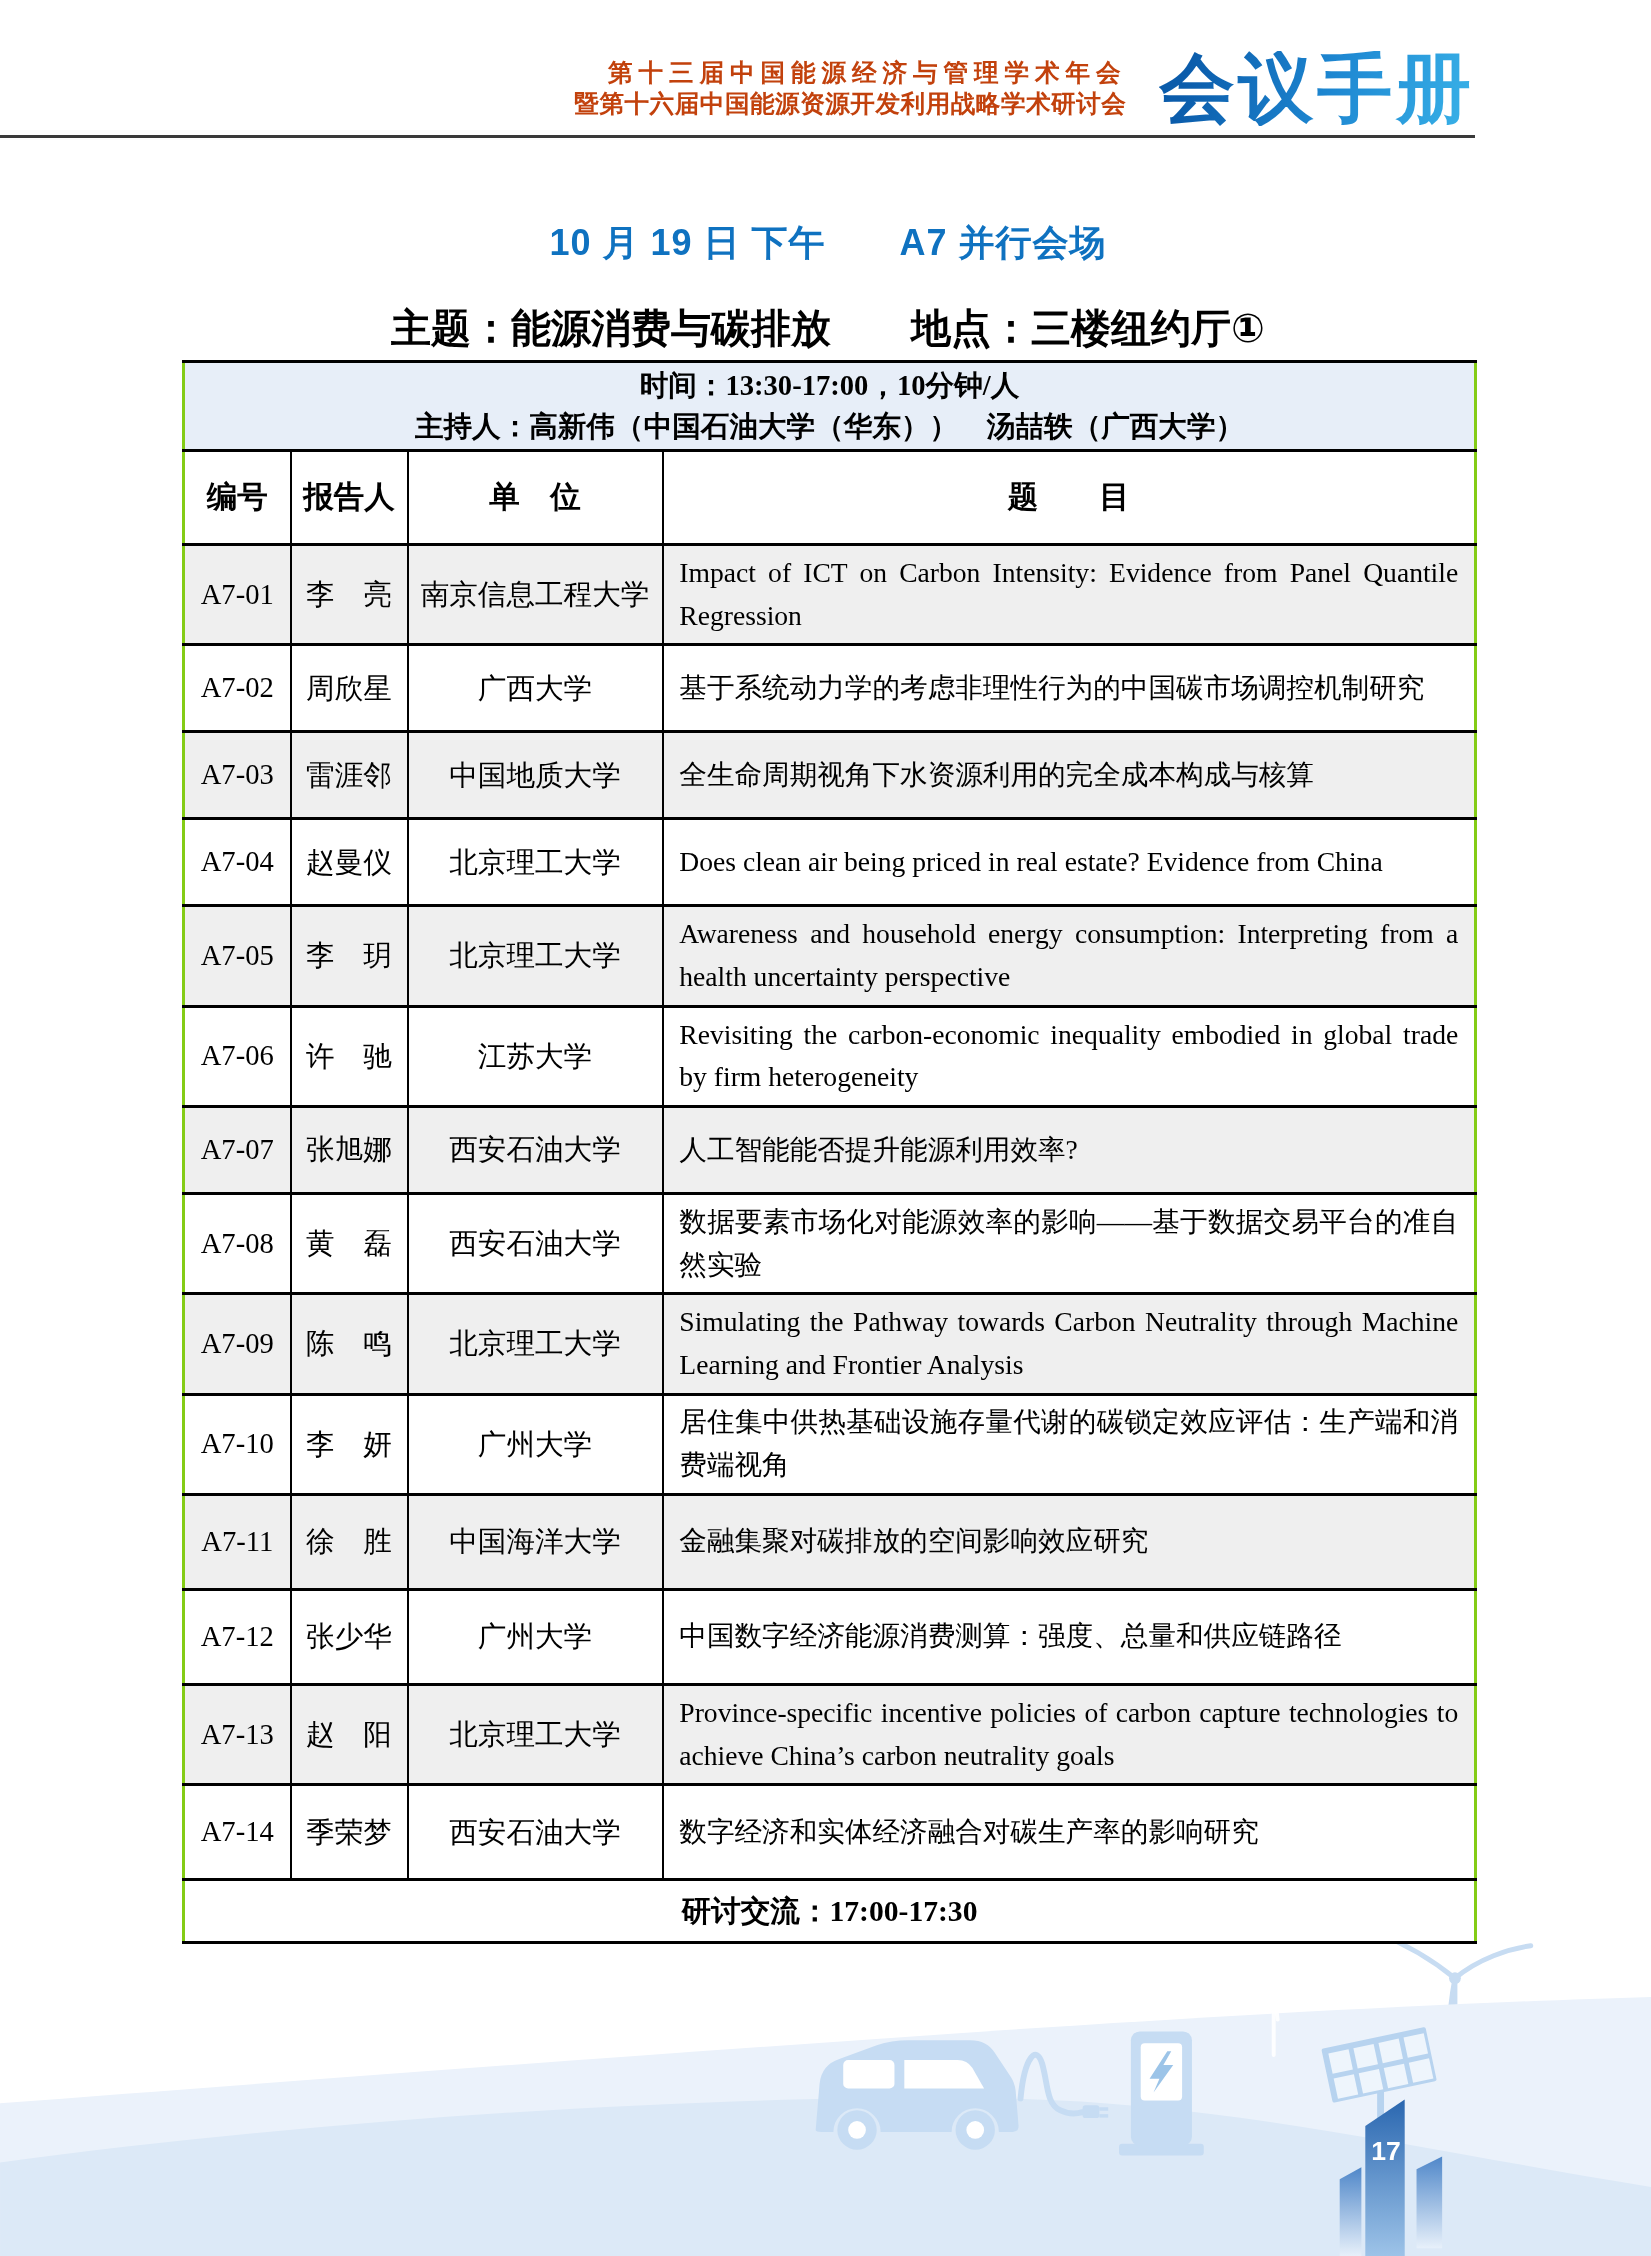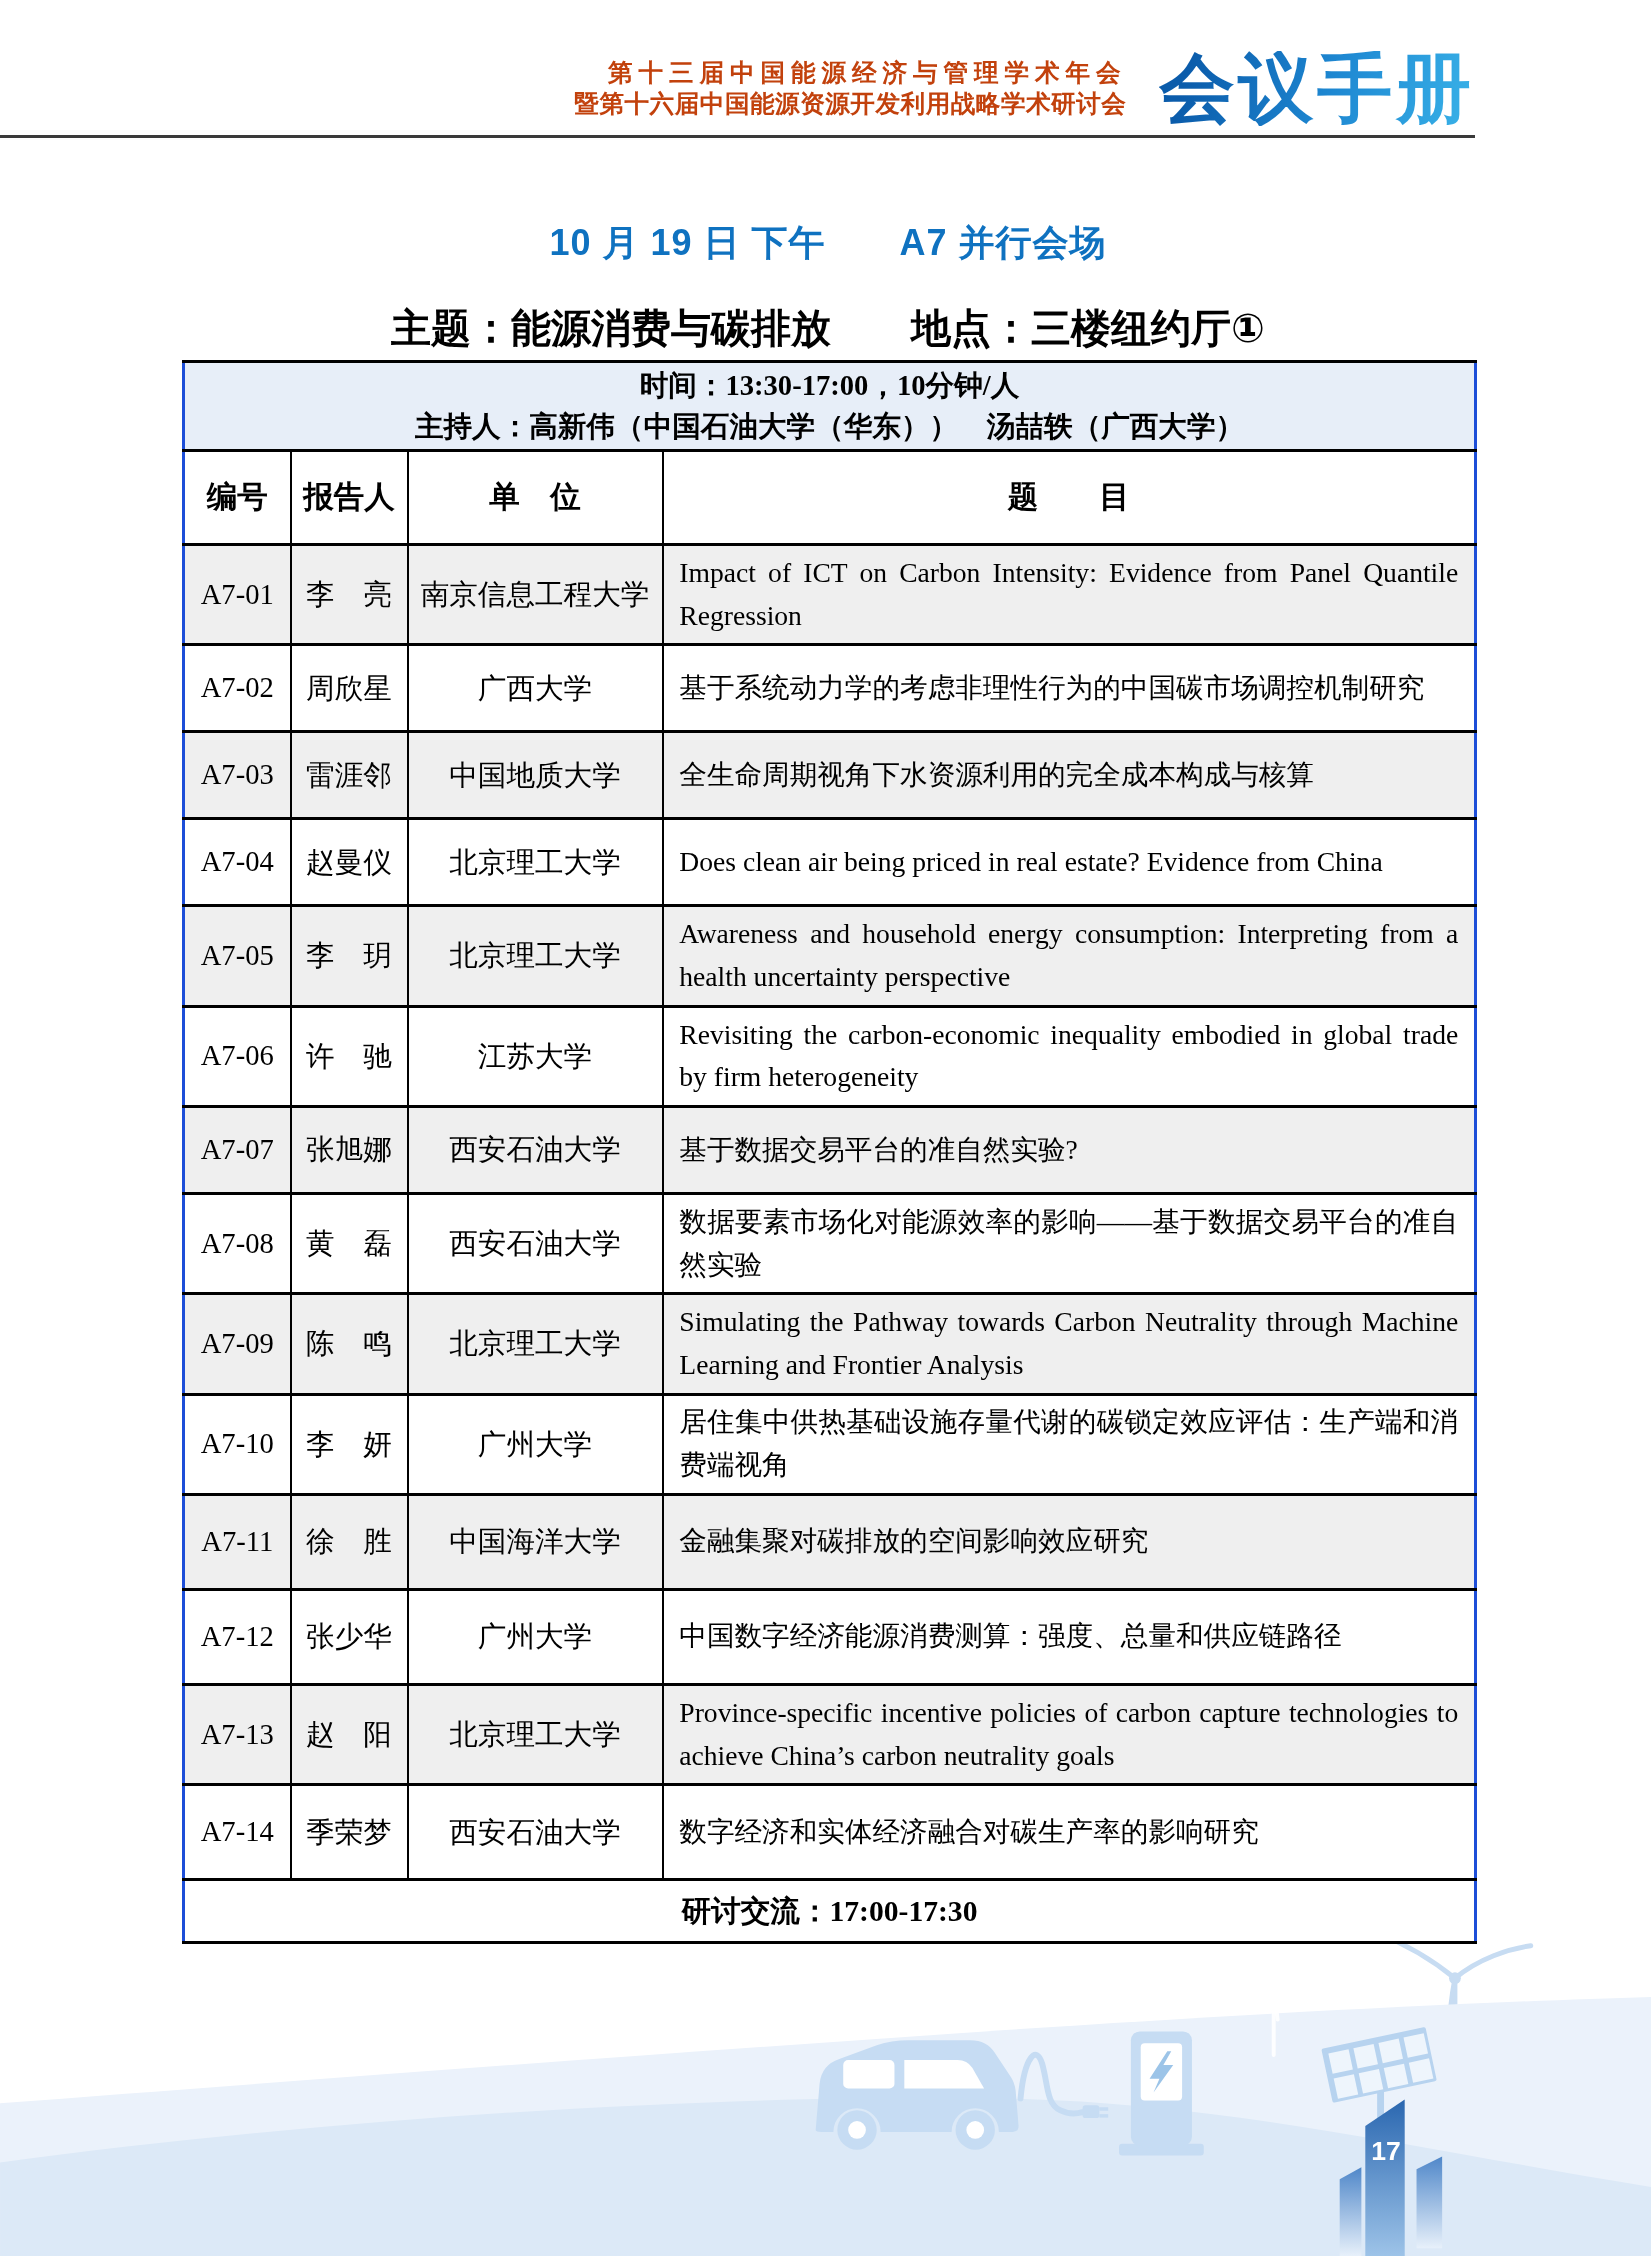--- a/index.html
+++ b/index.html
@@ -25,21 +25,21 @@
   .session-title{position:absolute;top:219px;left:182px;width:1292px;text-align:center;
       font-family:"Liberation Sans","DejaVu Sans",sans-serif;font-weight:bold;
       font-size:36px;color:#0f72c0;letter-spacing:1px;z-index:2;}
   .session-topic{position:absolute;top:281px;left:182px;width:1292px;text-align:center;
       font-family:"Liberation Sans","DejaVu Sans",sans-serif;font-weight:bold;
       font-size:40px;color:#000;z-index:2;margin-top:20px;}
 
   
   .schedule{position:absolute;top:360px;left:182px;width:1292px;z-index:1;
             border-collapse:collapse;table-layout:fixed;background:#fff;
-            border:3px solid #1d4ed8;}
+            border:3px solid #84cc16;}
   .schedule td{border:2px solid #000;border-top-width:3px;border-bottom-width:3px;
                vertical-align:middle;}
   .info-cell{background:#e7eef8;text-align:center;font-weight:bold;font-size:28.6px;
              line-height:41px;padding:2px 9.9px;}
   .head-row td{text-align:center;font-weight:bold;font-size:30.5px;
                font-family:"Liberation Sans","DejaVu Sans",sans-serif;margin-top:16px;}
   .center-cell{text-align:center;font-size:28.6px;padding:3.9px 5.9px;}
   .title-cell{text-align:justify;font-size:27.6px;line-height:1.55;padding:5.9px 15.8px;}
   .span-cell{text-align:center;font-weight:bold;font-size:29.6px;}
   tr.shaded td{background:#efefef;}
@@ -122,21 +122,21 @@
         <tr class="sec1">
           <td class="center-cell">A7-06</td>
           <td class="center-cell">许　驰</td>
           <td class="center-cell">江苏大学</td>
           <td class="title-cell">Revisiting the carbon-economic inequality embodied in global trade by firm heterogeneity</td>
         </tr>
         <tr class="shaded sec1">
           <td class="center-cell">A7-07</td>
           <td class="center-cell">张旭娜</td>
           <td class="center-cell">西安石油大学</td>
-          <td class="title-cell">基于数据交易平台的准自然实验?</td>
+          <td class="title-cell">人工智能能否提升能源利用效率?</td>
         </tr>
         <tr class="sec2">
           <td class="center-cell">A7-08</td>
           <td class="center-cell">黄　磊</td>
           <td class="center-cell">西安石油大学</td>
           <td class="title-cell">数据要素市场化对能源效率的影响——基于数据交易平台的准自然实验</td>
         </tr>
         <tr class="shaded sec2">
           <td class="center-cell">A7-09</td>
           <td class="center-cell">陈　鸣</td>

